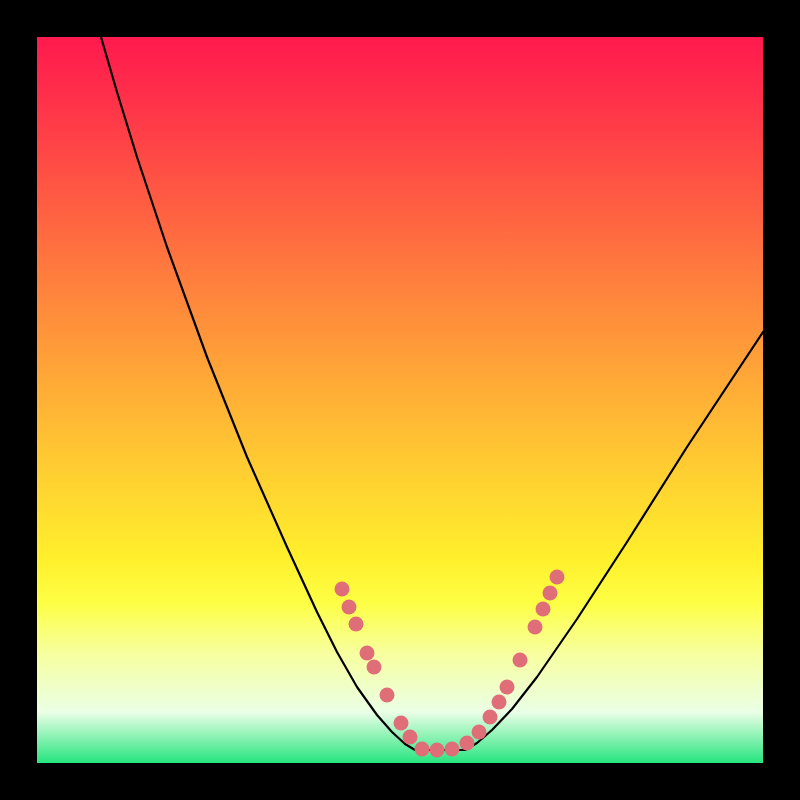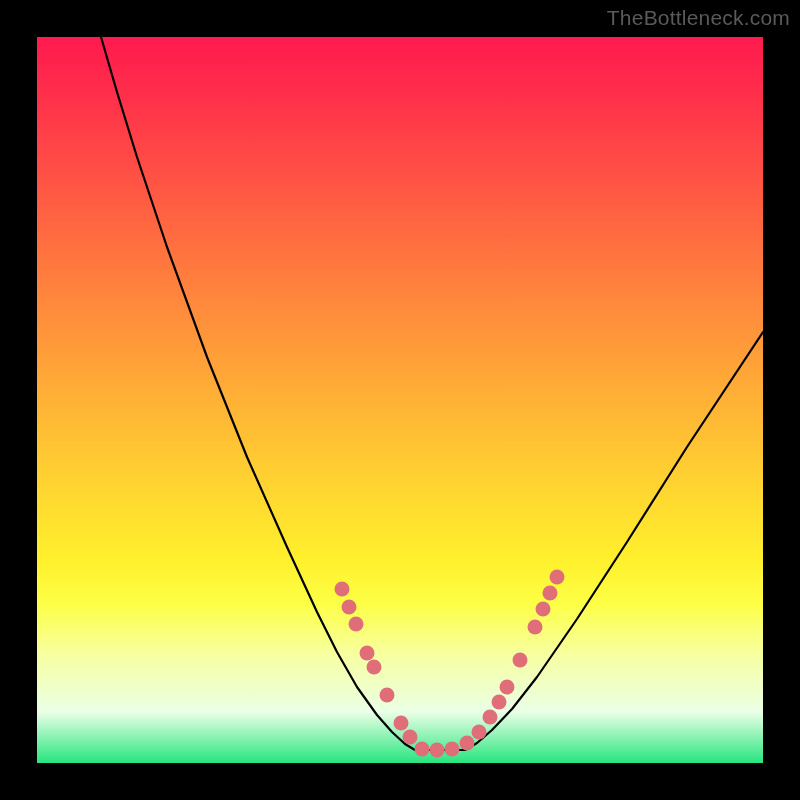--- a/index.html
+++ b/index.html
@@ -92,14 +92,13 @@
         <div class="dot" style="left: 453px; top: 680px;"></div>
         <div class="dot" style="left: 462px; top: 665px;"></div>
         <div class="dot" style="left: 470px; top: 650px;"></div>
         <div class="dot" style="left: 483px; top: 623px;"></div>
         <div class="dot" style="left: 498px; top: 590px;"></div>
         <div class="dot" style="left: 506px; top: 572px;"></div>
         <div class="dot" style="left: 513px; top: 556px;"></div>
         <div class="dot" style="left: 520px; top: 540px;"></div>
       </div>
   </div>
-  <div class="attribution">TheBottleneck.com</div>
 </div>
 
 </body></html>

